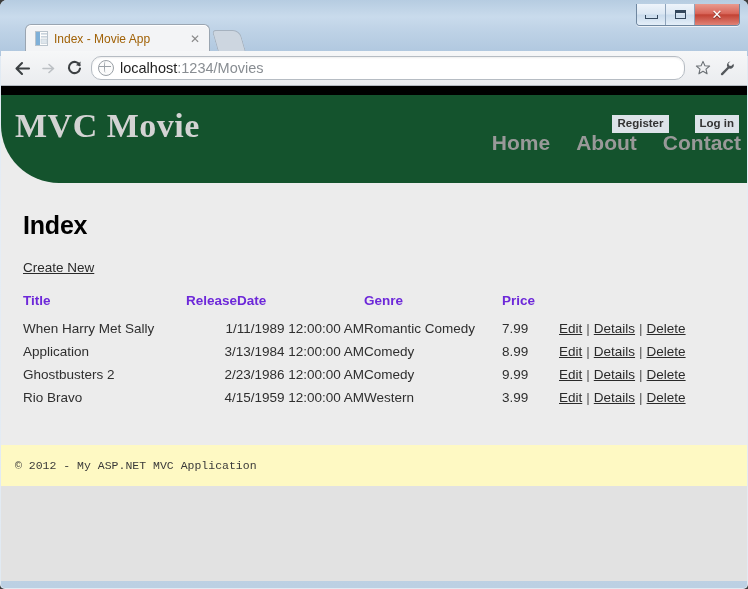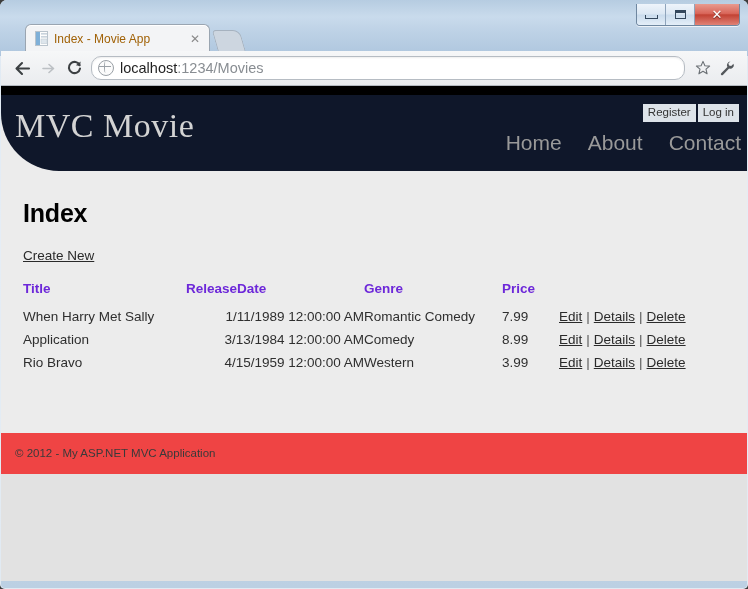--- a/index.html
+++ b/index.html
@@ -235,40 +235,41 @@
     background: #ececec;
     overflow: hidden;
   }
   .black-bar {
     height: 9px;
     background: #000000;
     width: 100%;
   }
   .site-header {
     position: relative;
-    background: #0f172a;
-    height: 76px;
+    background: #14532d;
+    height: 88px;
     border-bottom-left-radius: 58px;
+    font-weight: bold;
   }
   .brand {
     position: absolute;
     left: 14px;
     top: 14px;
     font-family: "Liberation Serif", serif;
     font-size: 34px;
     color: #d3d3d3;
     letter-spacing: 0.5px;
     line-height: 1;
   }
   .auth-links {
     position: absolute;
     right: 8px;
-    top: 9px;
-    display: flex;
-    gap: 2px;
+    top: 20px;
+    display: flex;
+    gap: 26px;
   }
   .auth-links a {
     font-size: 11.5px;
     color: #333333;
     text-decoration: none;
     background: #dde3e9;
     padding: 2px 5px;
     line-height: 1.2;
     display: inline-block;
   }
@@ -335,24 +336,25 @@
   .c-price   { width: 57px; margin-left: 44px; }
   .c-actions { width: auto; }
   .movie-table td a,
   .movie-table th a {
     color: #2a2a2a;
     text-decoration: underline;
   }
   .sep { color: #555; padding: 0 4px; text-decoration: none; display: inline-block; }
 
   .site-footer {
-    background: #ef4444;
+    background: #fef9c3;
     height: 41px;
     padding-top: 14px;
     box-sizing: border-box;
+    font-family: Liberation Mono, monospace;
   }
   .site-footer p {
     margin: 0 0 0 14px;
     font-size: 11.5px;
     color: #3a3a3a;
   }
   .filler { background: #e2e2e2; height: 120px; }
 </style>
 </head>
 <body>
@@ -471,20 +473,27 @@
           </tr>
 
           <tr>
             <td class="c-title">Application</td>
             <td class="c-date">3/13/1984 12:00:00 AM</td>
             <td class="c-genre">Comedy</td>
             <td class="c-price">8.99</td>
             <td class="c-actions"><a href="#">Edit</a><span class="sep">|</span><a href="#">Details</a><span class="sep">|</span><a href="#">Delete</a></td>
           </tr>
 
+          <tr>
+            <td class="c-title">Ghostbusters 2</td>
+            <td class="c-date">2/23/1986 12:00:00 AM</td>
+            <td class="c-genre">Comedy</td>
+            <td class="c-price">9.99</td>
+            <td class="c-actions"><a href="#">Edit</a><span class="sep">|</span><a href="#">Details</a><span class="sep">|</span><a href="#">Delete</a></td>
+          </tr>
 
           <tr>
             <td class="c-title">Rio Bravo</td>
             <td class="c-date">4/15/1959 12:00:00 AM</td>
             <td class="c-genre">Western</td>
             <td class="c-price">3.99</td>
             <td class="c-actions"><a href="#">Edit</a><span class="sep">|</span><a href="#">Details</a><span class="sep">|</span><a href="#">Delete</a></td>
           </tr>
 
         </tbody>

